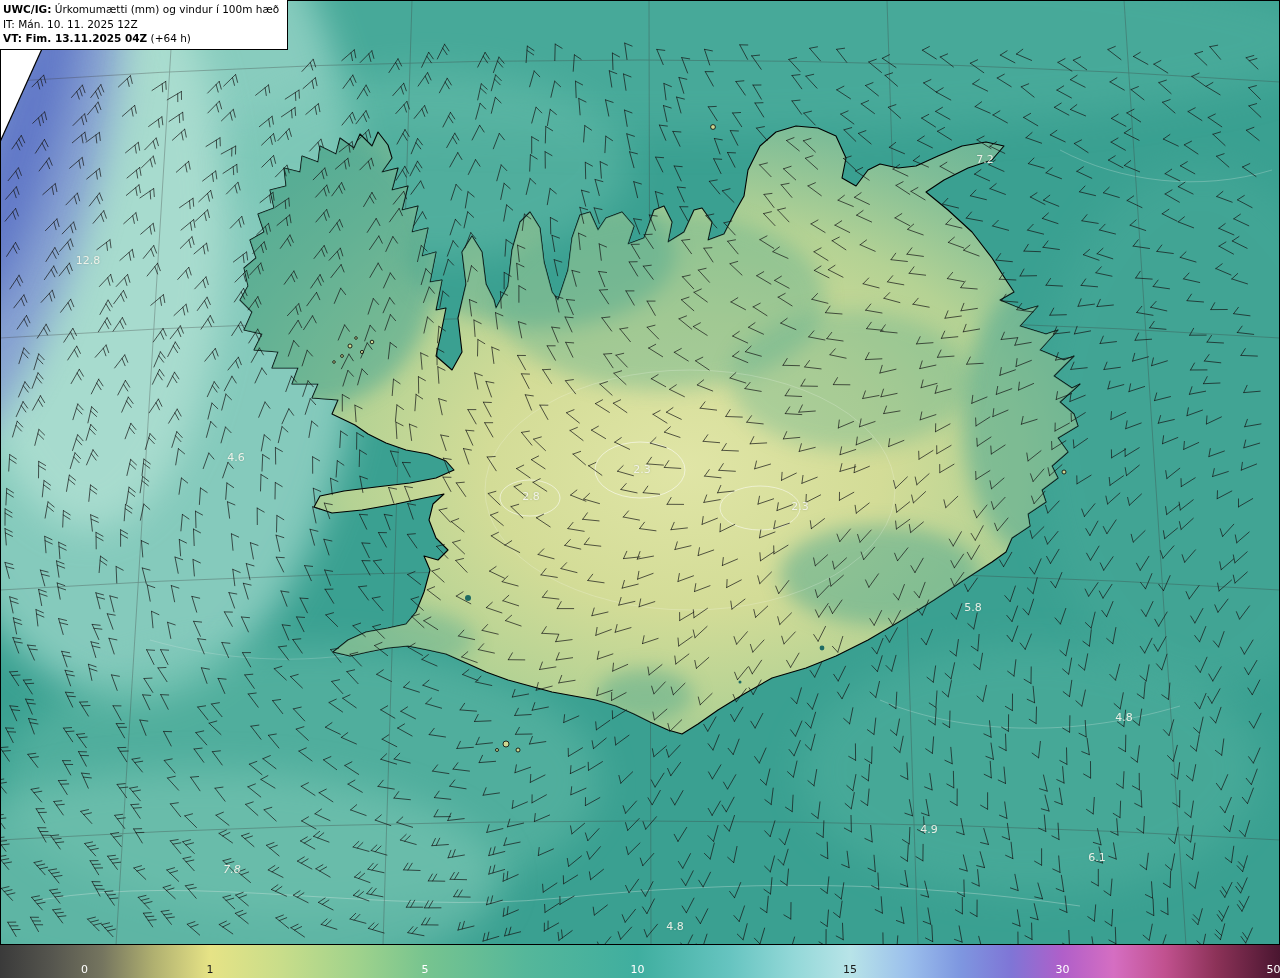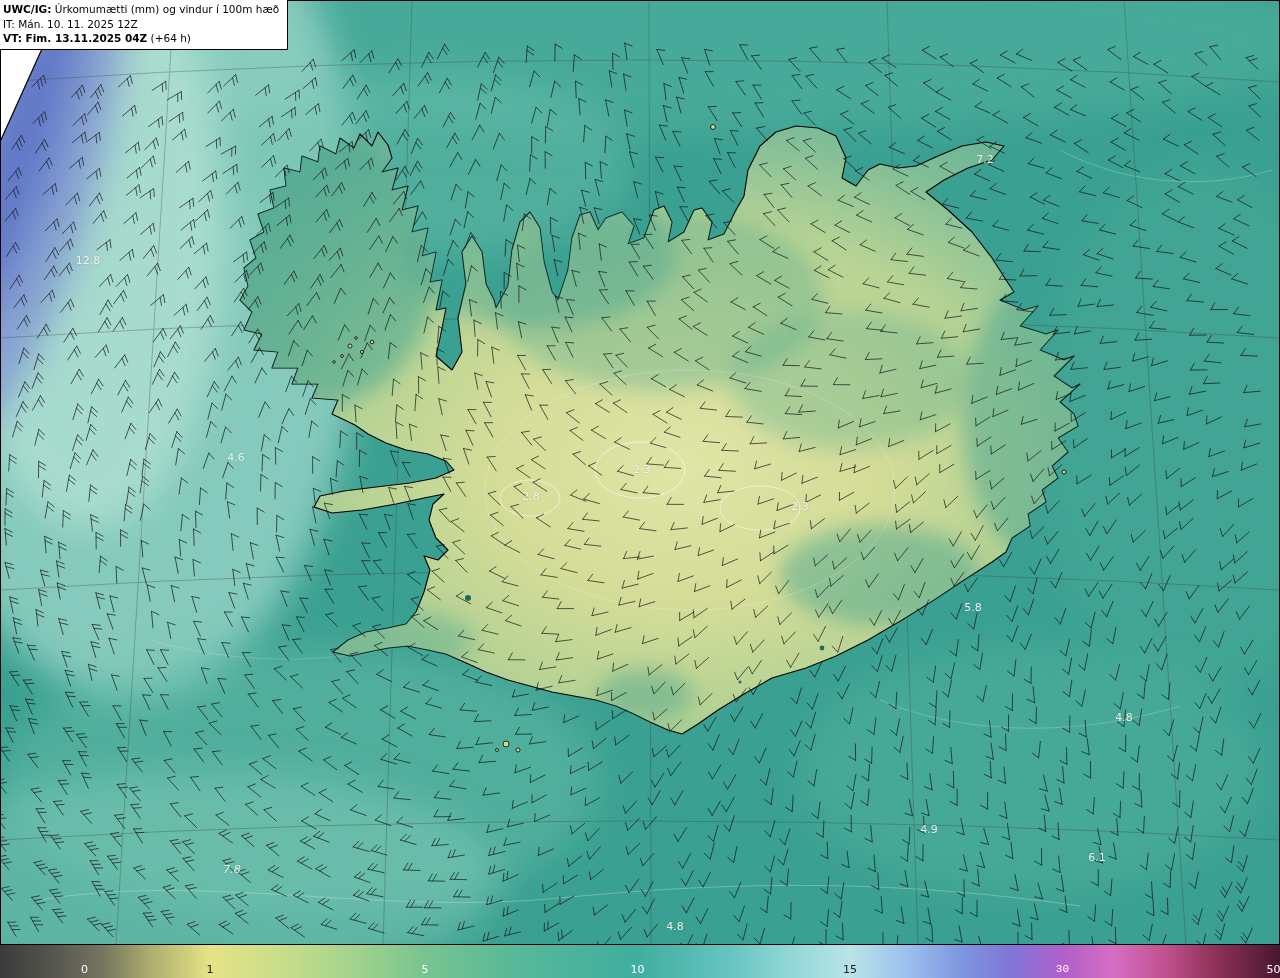--- a/index.html
+++ b/index.html
@@ -198,18 +198,18 @@
   </div>
 
   <div class="colorbar">
     <div id="cbar-gradient" style="background: linear-gradient(90deg, rgb(58, 58, 58) 0%, rgb(85, 85, 78) 4%, rgb(117, 117, 95) 8%, rgb(176, 176, 112) 12%, rgb(230, 227, 134) 16.4%, rgb(200, 221, 138) 22%, rgb(159, 210, 140) 28%, rgb(119, 196, 143) 33.2%, rgb(85, 183, 154) 41%, rgb(63, 174, 159) 49.8%, rgb(102, 196, 192) 57%, rgb(147, 216, 216) 62%, rgb(184, 228, 232) 66.4%, rgb(155, 191, 236) 71%, rgb(126, 151, 224) 75%, rgb(127, 117, 214) 79%, rgb(176, 95, 201) 83%, rgb(213, 110, 194) 87%, rgb(193, 81, 143) 91%, rgb(140, 50, 88) 95%, rgb(74, 22, 48) 100%);"></div>
     <div id="cbar-ticks">
         <span class="cbar-tick" style="left: 6.6%; color: rgb(255, 255, 255);">0</span>
         <span class="cbar-tick" style="left: 16.4%; color: rgb(26, 26, 26);">1</span>
         <span class="cbar-tick" style="left: 33.2%; color: rgb(255, 255, 255);">5</span>
         <span class="cbar-tick" style="left: 49.8%; color: rgb(255, 255, 255);">10</span>
         <span class="cbar-tick" style="left: 66.4%; color: rgb(26, 26, 26); text-align: center;">15</span>
-        <span class="cbar-tick" style="left: 83%; color: rgb(255, 255, 255); font-family: Liberation Mono, monospace;">30</span>
+        <span class="cbar-tick" style="left: 83%; color: rgb(255, 255, 255);">30</span>
         <span class="cbar-tick" style="left: 99.5%; color: rgb(255, 255, 255); margin-top: 20px;">50</span>
       </div>
   </div>
 
 </div>
 
 </body></html>

